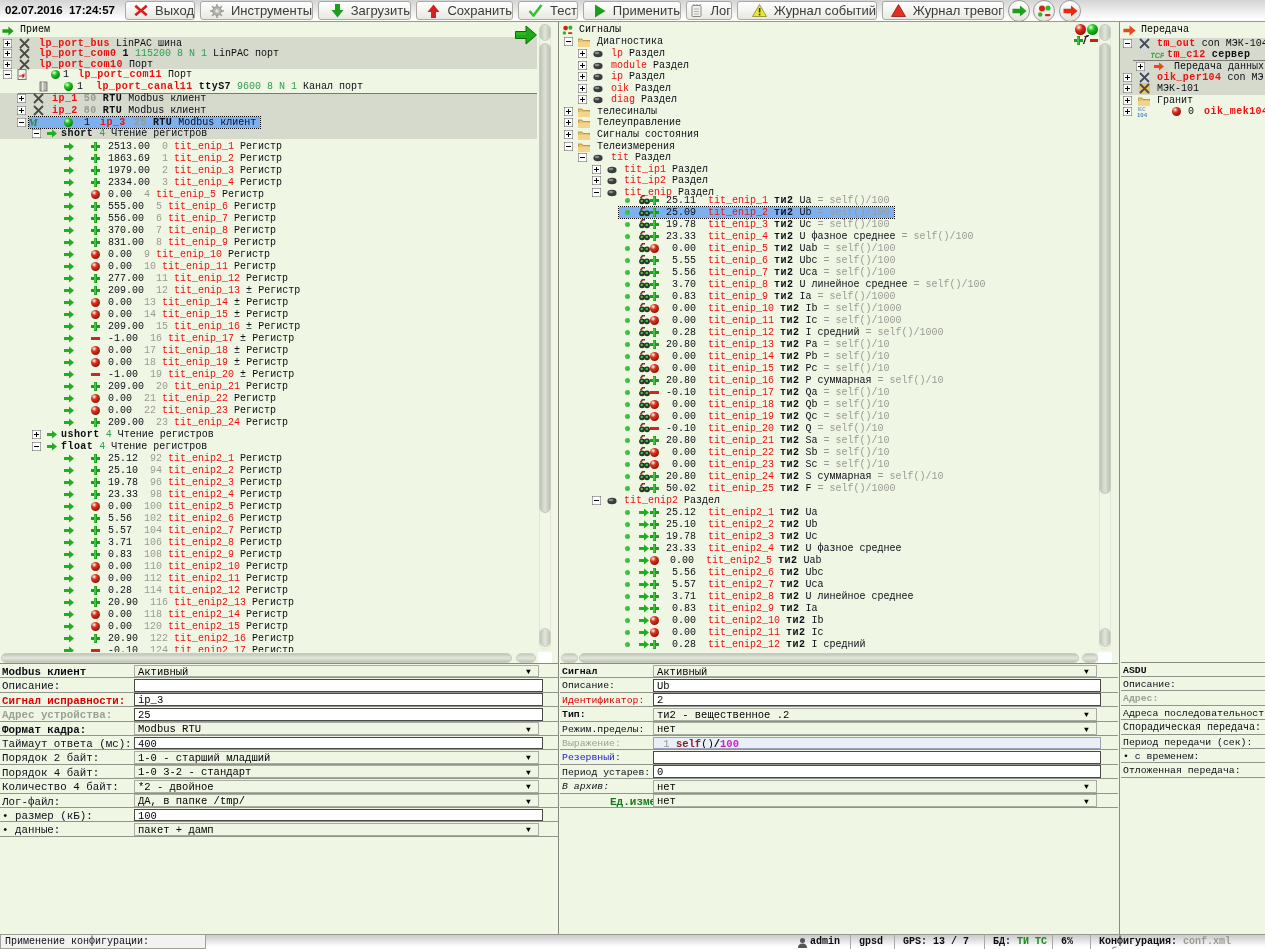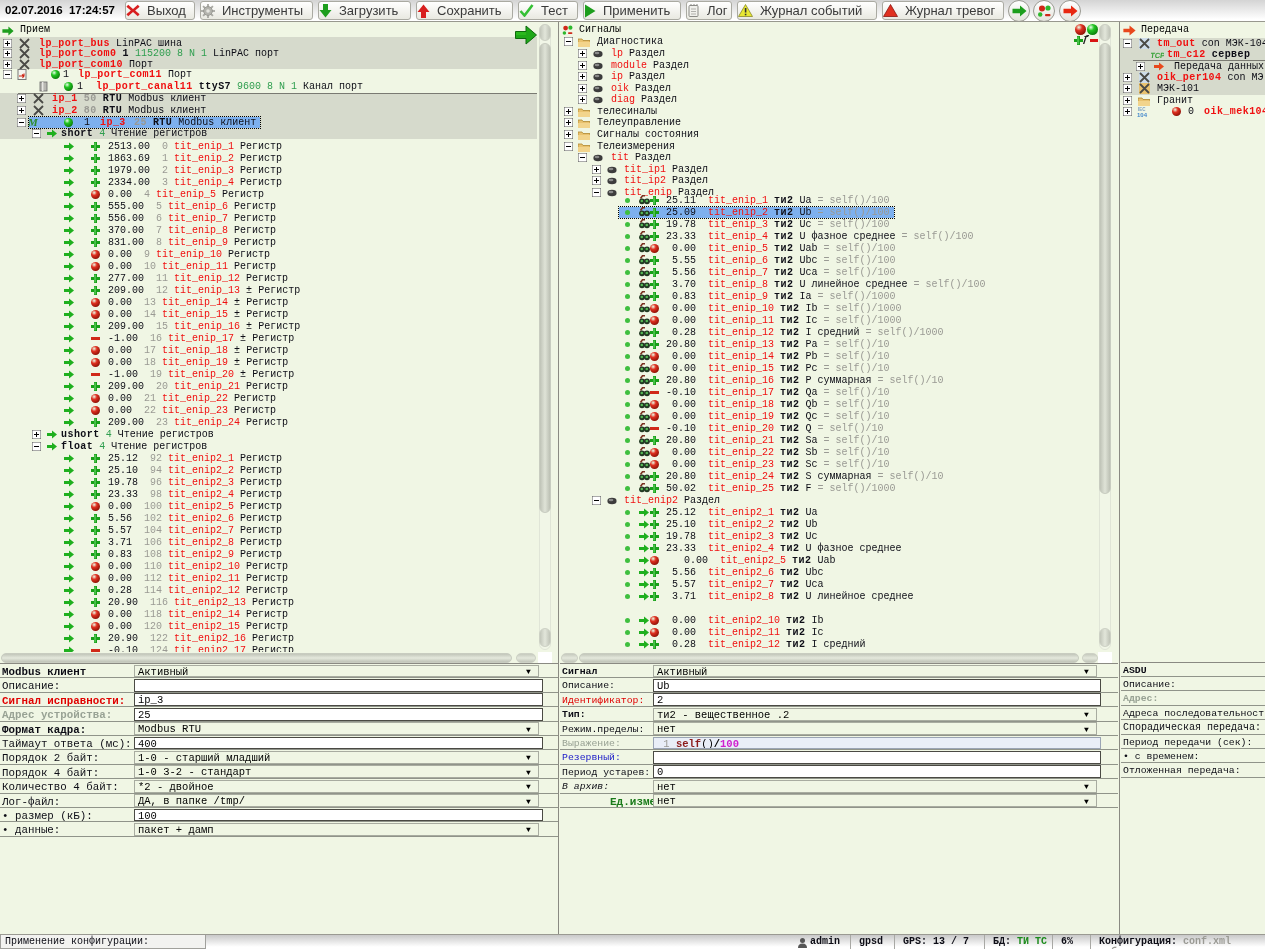--- a/index.html
+++ b/index.html
@@ -2,21 +2,21 @@
 <html><head><meta charset="utf-8"><style>
 *{margin:0;padding:0;box-sizing:border-box}
 body{width:1265px;height:949px;position:relative;overflow:hidden;
  font-family:"Liberation Mono",monospace;background:#f0f6e4}
 .abs{position:absolute}
 #toolbar{position:absolute;left:0;top:0;width:1265px;height:22px;
  background:linear-gradient(#d4d4d4,#ffffff 92%);border-bottom:1px solid #98988e;
  font-family:"Liberation Sans",sans-serif}
 .tbtn{position:absolute;top:1px;height:19px;border:1px solid #aaaaa2;border-radius:3px;
  background:linear-gradient(#ffffff,#e9e9e1);color:#3a3a3a;font-size:13px;
- display:flex;align-items:center;justify-content:flex-start}
+ display:flex;align-items:center;justify-content:flex-end}
 .rbtn{position:absolute;top:0px;width:22px;height:22px;border:1px solid #9a9a92;border-radius:50%;
  background:linear-gradient(#ffffff,#e4e4dc);display:flex;align-items:center;justify-content:center}
 .date{position:absolute;left:5px;top:4px;font-weight:bold;color:#000;font-size:11px;font-family:"Liberation Sans",sans-serif}
 .panel{position:absolute;top:22px;background:#f0f6e4}
 .trow{position:absolute;left:0;white-space:pre;font-size:10px;line-height:12px;height:12px}
 .tx{position:absolute;top:0;white-space:pre}
 .r{color:#f01010;font-weight:bold;letter-spacing:0.45px}
 .rn{color:#f01010}
 .g{color:#2f9e4f}
 .gy{color:#9a9a94}
@@ -1169,21 +1169,21 @@
         <path d="M0 3 L5 3 L5 0.5 L10 4.5 L5 8.5 L5 6 L0 6 Z" fill="#1faf1f"></path>
       </svg><svg class="icn" style="left:90px;top:1px" width="9" height="9">
         <defs>
           <radialGradient id="g901" cx="35%" cy="30%" r="75%">
             <stop offset="0%" stop-color="#eaffea"></stop>
             <stop offset="40%" stop-color="#e03020"></stop>
             <stop offset="100%" stop-color="#8a1005"></stop>
           </radialGradient>
         </defs>
         <circle cx="4.5" cy="4.5" r="4.5" fill="url(#g901)"></circle>
-      </svg><span class="tx" style="left:118px"><span class="k"> 0.00</span>  <span class="rn">tit_enip2_5</span> <span class="b">ти2</span> <span class="k">Uab</span></span></div>
+      </svg><span class="tx" style="left:104px"><span class="k"> 0.00</span>  <span class="rn">tit_enip2_5</span> <span class="b">ти2</span> <span class="k">Uab</span></span></div>
     <div class="trow" style="top:544.7px;width:538px"><svg class="icn" style="left:65px;top:3px" width="5" height="5">
         <circle cx="2.5" cy="2.5" r="2.5" fill="#3fbf3f"></circle>
       </svg><svg class="icn" style="left:79px;top:1px" width="10" height="9" viewBox="0 0 10 9">
         <path d="M0 3 L5 3 L5 0.5 L10 4.5 L5 8.5 L5 6 L0 6 Z" fill="#1faf1f"></path>
       </svg><svg class="icn" style="left:90px;top:1px" width="9" height="9">
         <rect x="3" y="0" width="3" height="9" fill="#18a018"></rect>
         <rect x="0" y="3" width="9" height="3" fill="#18a018"></rect>
         <rect x="3.6" y="0.6" width="0.9" height="7.8" fill="#7fe07f"></rect>
       </svg><span class="tx" style="left:106px"><span class="k"> 5.56</span>  <span class="rn">tit_enip2_6</span> <span class="b">ти2</span> <span class="k">Ubc</span></span></div>
     <div class="trow" style="top:556.7px;width:538px"><svg class="icn" style="left:65px;top:3px" width="5" height="5">
@@ -1197,20 +1197,29 @@
       </svg><span class="tx" style="left:106px"><span class="k"> 5.57</span>  <span class="rn">tit_enip2_7</span> <span class="b">ти2</span> <span class="k">Uca</span></span></div>
     <div class="trow" style="top:568.7px;width:538px"><svg class="icn" style="left:65px;top:3px" width="5" height="5">
         <circle cx="2.5" cy="2.5" r="2.5" fill="#3fbf3f"></circle>
       </svg><svg class="icn" style="left:79px;top:1px" width="10" height="9" viewBox="0 0 10 9">
         <path d="M0 3 L5 3 L5 0.5 L10 4.5 L5 8.5 L5 6 L0 6 Z" fill="#1faf1f"></path>
       </svg><svg class="icn" style="left:90px;top:1px" width="9" height="9">
         <rect x="3" y="0" width="3" height="9" fill="#18a018"></rect>
         <rect x="0" y="3" width="9" height="3" fill="#18a018"></rect>
         <rect x="3.6" y="0.6" width="0.9" height="7.8" fill="#7fe07f"></rect>
       </svg><span class="tx" style="left:106px"><span class="k"> 3.71</span>  <span class="rn">tit_enip2_8</span> <span class="b">ти2</span> <span class="k">U линейное среднее</span></span></div>
+    <div class="trow" style="top:580.7px;width:538px"><svg class="icn" style="left:65px;top:3px" width="5" height="5">
+        <circle cx="2.5" cy="2.5" r="2.5" fill="#3fbf3f"></circle>
+      </svg><svg class="icn" style="left:79px;top:1px" width="10" height="9" viewBox="0 0 10 9">
+        <path d="M0 3 L5 3 L5 0.5 L10 4.5 L5 8.5 L5 6 L0 6 Z" fill="#1faf1f"></path>
+      </svg><svg class="icn" style="left:90px;top:1px" width="9" height="9">
+        <rect x="3" y="0" width="3" height="9" fill="#18a018"></rect>
+        <rect x="0" y="3" width="9" height="3" fill="#18a018"></rect>
+        <rect x="3.6" y="0.6" width="0.9" height="7.8" fill="#7fe07f"></rect>
+      </svg><span class="tx" style="left:106px"><span class="k"> 0.83</span>  <span class="rn">tit_enip2_9</span> <span class="b">ти2</span> <span class="k">Ia</span></span></div>
     <div class="trow" style="top:592.7px;width:538px"><svg class="icn" style="left:65px;top:3px" width="5" height="5">
         <circle cx="2.5" cy="2.5" r="2.5" fill="#3fbf3f"></circle>
       </svg><svg class="icn" style="left:79px;top:1px" width="10" height="9" viewBox="0 0 10 9">
         <path d="M0 3 L5 3 L5 0.5 L10 4.5 L5 8.5 L5 6 L0 6 Z" fill="#1faf1f"></path>
       </svg><svg class="icn" style="left:90px;top:1px" width="9" height="9">
         <defs>
           <radialGradient id="g901" cx="35%" cy="30%" r="75%">
             <stop offset="0%" stop-color="#eaffea"></stop>
             <stop offset="40%" stop-color="#e03020"></stop>
             <stop offset="100%" stop-color="#8a1005"></stop>

